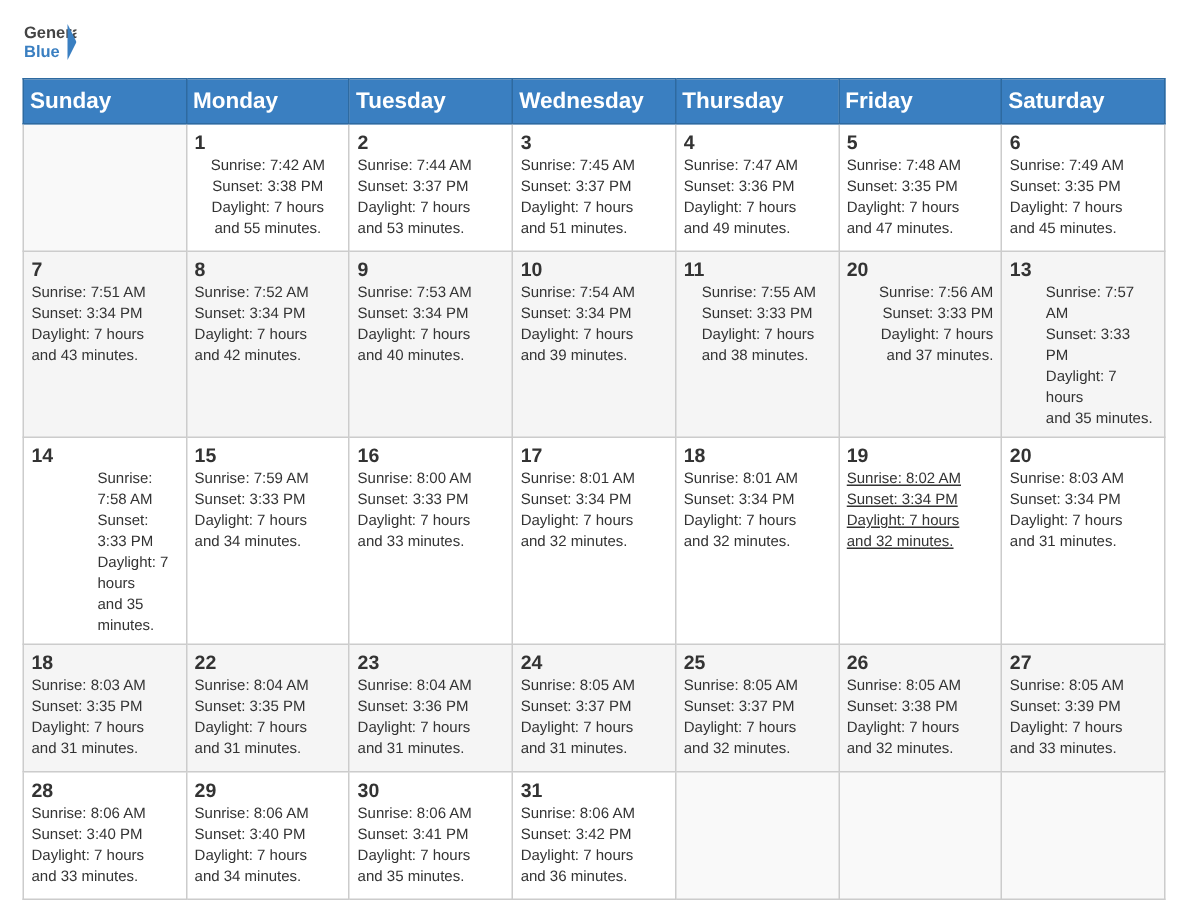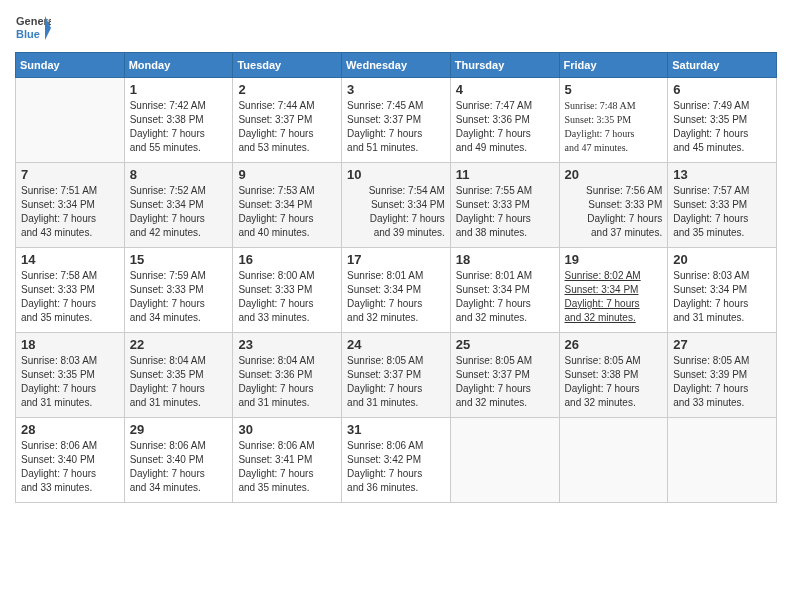--- a/index.html
+++ b/index.html
@@ -35,21 +35,21 @@
       color: #555;
     }
     .calendar {
       width: 100%;
       border-collapse: collapse;
       table-layout: fixed;
     }
     .calendar thead th {
       background-color: #3a7fc1;
       color: #fff;
-      font-size: 11px;
+      font-size: 15px;
       font-weight: bold;
       padding: 6px 4px;
       text-align: left;
       border: 1px solid #2e6aa0;
     }
     .calendar tbody td {
       border: 1px solid #ccc;
       vertical-align: top;
       padding: 4px 5px;
       font-size: 10.5px;
@@ -102,21 +102,21 @@
         <th>Thursday</th>
         <th>Friday</th>
         <th>Saturday</th>
       </tr>
   </thead>
   <tbody id="calendar-body">
   <tr>
         <td class="empty-cell"></td>
         <td>
           <div class="day-number">1</div>
-          <div class="day-info" style="white-space: pre-line;">Sunrise: 7:42 AM
+          <div class="day-info" style="white-space: pre-line; text-align: center;">Sunrise: 7:42 AM
 Sunset: 3:38 PM
 Daylight: 7 hours
 and 55 minutes.</div>
         </td>
         <td>
           <div class="day-number">2</div>
           <div class="day-info" style="white-space: pre-line;">Sunrise: 7:44 AM
 Sunset: 3:37 PM
 Daylight: 7 hours
 and 53 minutes.</div>
@@ -130,21 +130,21 @@
         </td>
         <td>
           <div class="day-number">4</div>
           <div class="day-info" style="white-space: pre-line;">Sunrise: 7:47 AM
 Sunset: 3:36 PM
 Daylight: 7 hours
 and 49 minutes.</div>
         </td>
         <td>
           <div class="day-number">5</div>
-          <div class="day-info" style="white-space: pre-line; font-family: Liberation Serif, serif;">Sunrise: 7:48 AM
+          <div class="day-info" style="white-space: pre-line;">Sunrise: 7:48 AM
 Sunset: 3:35 PM
 Daylight: 7 hours
 and 47 minutes.</div>
         </td>
         <td>
           <div class="day-number">6</div>
           <div class="day-info" style="white-space: pre-line;">Sunrise: 7:49 AM
 Sunset: 3:35 PM
 Daylight: 7 hours
 and 45 minutes.</div>
@@ -167,51 +167,51 @@
         </td>
         <td>
           <div class="day-number">9</div>
           <div class="day-info" style="white-space: pre-line;">Sunrise: 7:53 AM
 Sunset: 3:34 PM
 Daylight: 7 hours
 and 40 minutes.</div>
         </td>
         <td>
           <div class="day-number">10</div>
-          <div class="day-info" style="white-space: pre-line; text-align: right;">Sunrise: 7:54 AM
+          <div class="day-info" style="white-space: pre-line;">Sunrise: 7:54 AM
 Sunset: 3:34 PM
 Daylight: 7 hours
 and 39 minutes.</div>
         </td>
         <td>
           <div class="day-number">11</div>
-          <div class="day-info" style="white-space: pre-line;">Sunrise: 7:55 AM
+          <div class="day-info" style="white-space: pre-line; margin-left: 12px;">Sunrise: 7:55 AM
 Sunset: 3:33 PM
 Daylight: 7 hours
 and 38 minutes.</div>
         </td>
         <td>
           <div class="day-number">20</div>
           <div class="day-info" style="white-space: pre-line; text-align: right;">Sunrise: 7:56 AM
 Sunset: 3:33 PM
 Daylight: 7 hours
 and 37 minutes.</div>
         </td>
         <td>
           <div class="day-number">13</div>
-          <div class="day-info" style="white-space: pre-line;">Sunrise: 7:57 AM
+          <div class="day-info" style="white-space: pre-line; margin-left: 24px;">Sunrise: 7:57 AM
 Sunset: 3:33 PM
 Daylight: 7 hours
 and 35 minutes.</div>
         </td>
       </tr>
       <tr>
         <td>
           <div class="day-number">14</div>
-          <div class="day-info" style="white-space: pre-line;">Sunrise: 7:58 AM
+          <div class="day-info" style="white-space: pre-line; margin-left: 44px;">Sunrise: 7:58 AM
 Sunset: 3:33 PM
 Daylight: 7 hours
 and 35 minutes.</div>
         </td>
         <td>
           <div class="day-number">15</div>
           <div class="day-info" style="white-space: pre-line;">Sunrise: 7:59 AM
 Sunset: 3:33 PM
 Daylight: 7 hours
 and 34 minutes.</div>

